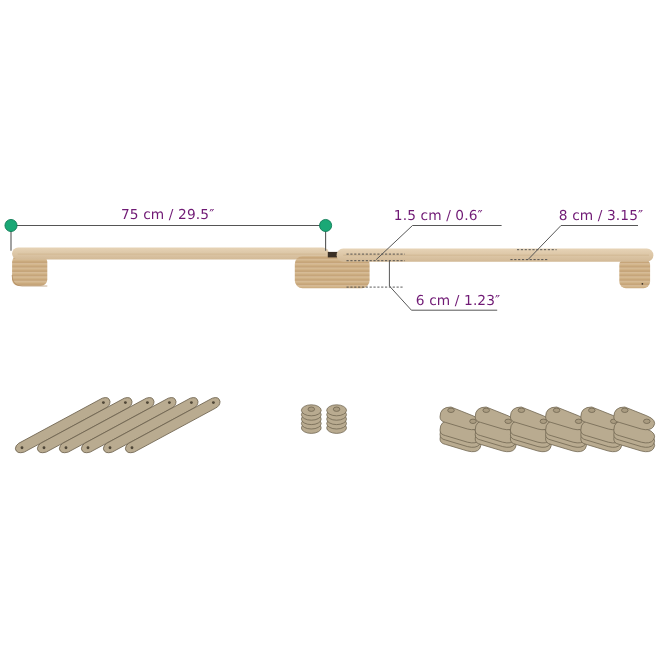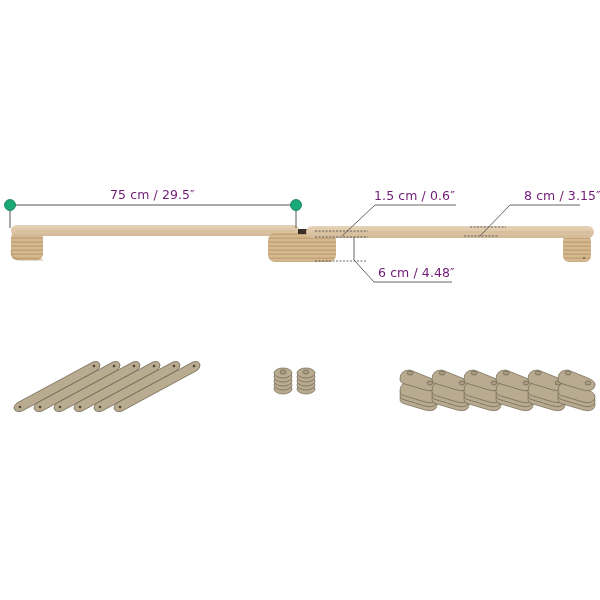--- a/index.html
+++ b/index.html
@@ -179,15 +179,15 @@
       <path d="M400 391 Q400 382 410 382 L430 390 Q440 394 436 400 Q433 404 425 402 L405 396 Q400 395 400 391Z" transform="translate(0,4)"></path>
       <path d="M400 391 Q400 382 410 382 L430 390 Q440 394 436 400 Q433 404 425 402 L405 396 Q400 395 400 391Z" transform="translate(0,0)"></path>
       <path d="M400 387 Q400 378 410 378 L430 386 Q440 390 436 396 Q433 400 425 398 L405 392 Q400 391 400 387Z" transform="translate(0,-8)"></path>
       <ellipse cx="410" cy="373" rx="3" ry="2" fill="#a99b80"></ellipse>
       <ellipse cx="430" cy="383" rx="3" ry="2" fill="#a99b80"></ellipse>
     </g>
   </g>
 </svg>
 
 <div class="label" style="left:110px; top:187px;">75 cm / 29.5″</div>
-<div class="label" style="left:374px; top:188px;">1.5 cm / 0.6″</div>
-<div class="label" style="left:524px; top:188px;text-align:right;">8 cm / 3.15″</div>
-<div class="label" style="left:378px; top:265px;">6 cm / 4.48″</div>
+<div class="label" style="left:358px; top:188px;">1.5 cm / 0.6″</div>
+<div class="label" style="left:508px; top:188px;text-align:right;">8 cm / 3.15″</div>
+<div class="label" style="left:378px; top:265px;">6 cm / 1.23″</div>
 
 </body></html>

